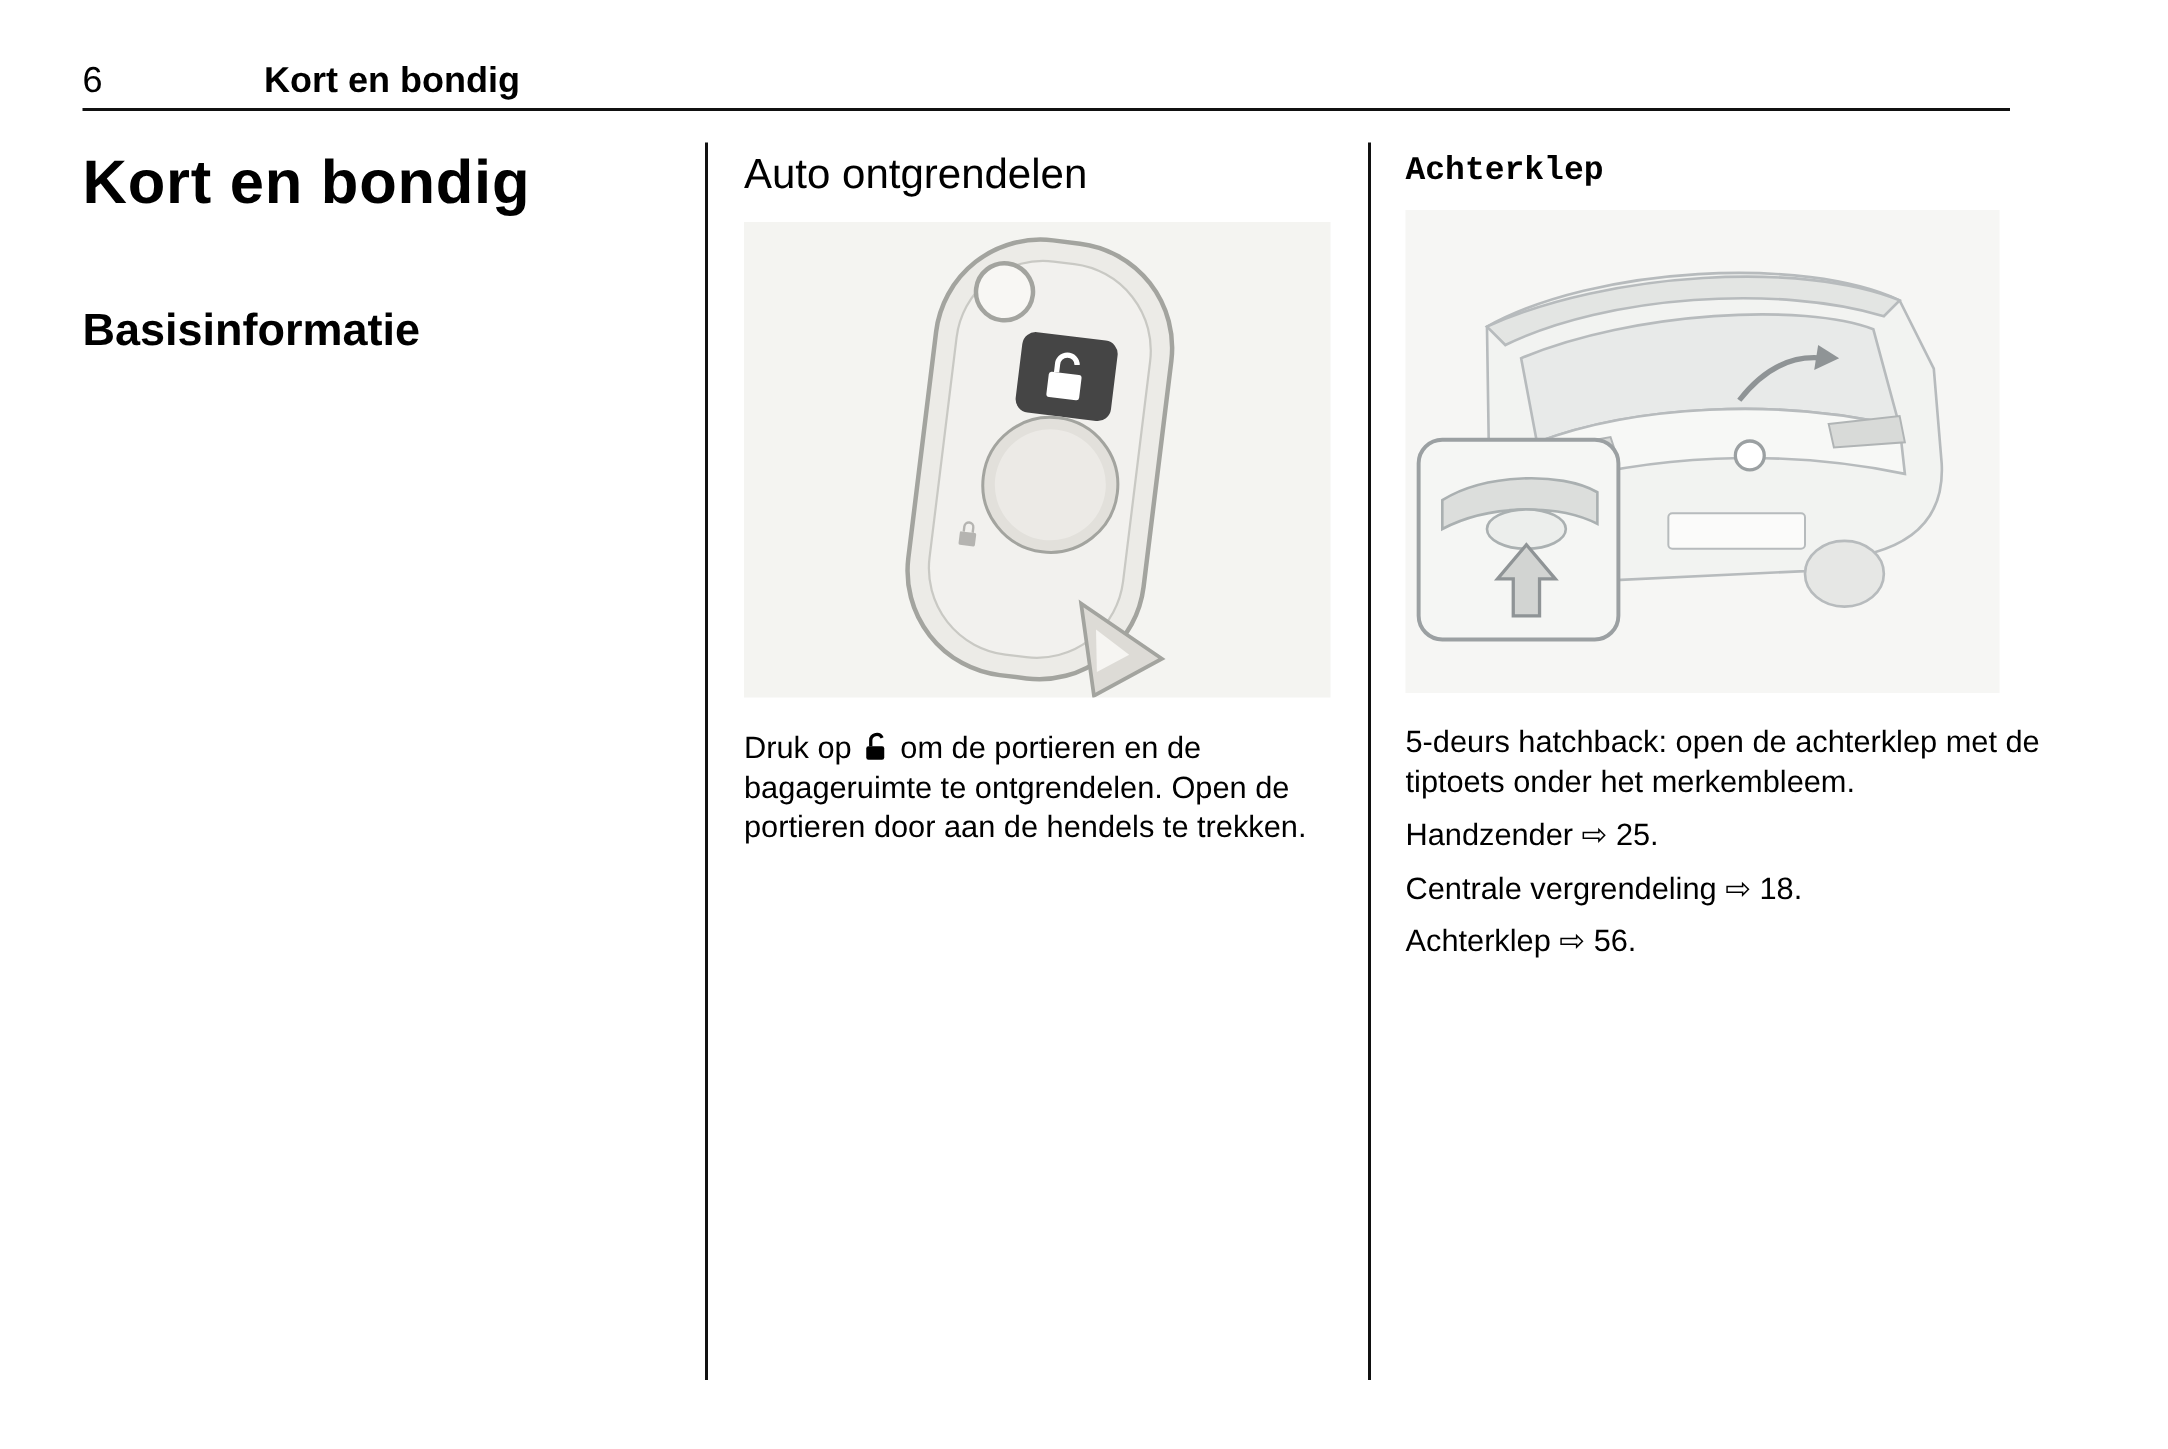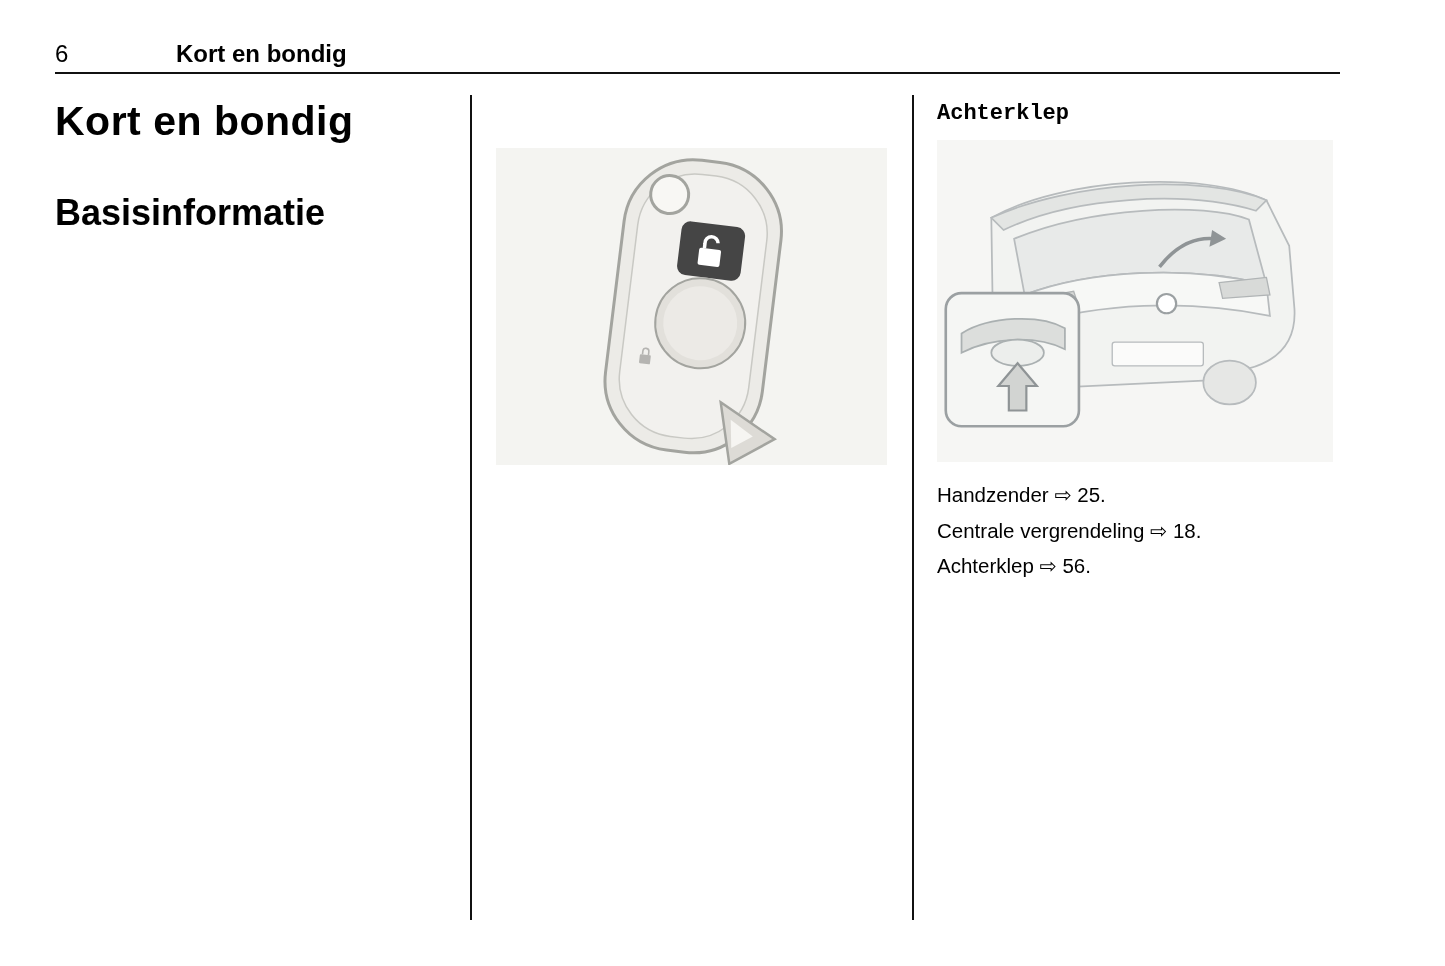--- a/index.html
+++ b/index.html
@@ -18,21 +18,21 @@
   .running-header { position: absolute; left: 176px; top: 40px; font-size: 24px; font-weight: bold; }
   .header-rule { position: absolute; left: 55px; top: 72px; width: 1285px; height: 2px; background: #111; }
 
   
   .divider { position: absolute; top: 95px; height: 825px; width: 2px; background: #111; }
   .divider-1 { left: 470px; }
   .divider-2 { left: 912px; }
 
   
   .chapter-title { position: absolute; left: 55px; top: 98px; font-size: 41px; font-weight: bold; letter-spacing: 0.5px; }
-  .section-title { position: absolute; left: 55px; top: 192px; font-size: 36px; font-weight: bold; }
+  .section-title { position: absolute; left: 55px; top: 204px; font-size: 30px; font-weight: bold; }
 
   
   .mid-heading { position: absolute; left: 496px; top: 100px; font-size: 28px; font-weight: 400; }
   .mid-figure {
     position: absolute; left: 496px; top: 148px;
     width: 391px; height: 317px;
     background: #f4f4f1;
   }
   .mid-figure svg { width: 100%; height: 100%; display: block; }
   .mid-paragraph {
@@ -66,20 +66,21 @@
   <div class="page-number">6</div>
   <div class="running-header">Kort en bondig</div>
   <div class="header-rule"></div>
 
   <div class="divider divider-1"></div>
   <div class="divider divider-2"></div>
 
   <h1 class="chapter-title">Kort en bondig</h1>
   <h2 class="section-title">Basisinformatie</h2>
 
+  <h2 class="mid-heading">Auto ontgrendelen</h2>
 
   <div class="mid-figure">
     <svg viewBox="0 0 391 317">
       <g transform="rotate(7 195 160)">
 
         <rect x="118" y="12" width="158" height="292" rx="70" fill="#ecebe7" stroke="#a3a49f" stroke-width="3"></rect>
         <rect x="132" y="26" width="130" height="264" rx="58" fill="#f2f1ee" stroke="#c9c9c4" stroke-width="1.5"></rect>
 
         <circle cx="160" cy="50" r="19" fill="#f8f7f4" stroke="#a3a49f" stroke-width="3"></circle>
 
@@ -96,20 +97,28 @@
           <rect x="150" y="212" width="11" height="9" rx="1" fill="#8d8d89"></rect>
           <path d="M152.5 212 v-3.5 a3 3 0 0 1 6 0 v3.5" fill="none" stroke="#8d8d89" stroke-width="1.6"></path>
         </g>
 
         <path d="M236 250 L 294 280 L 252 310 Z" fill="#dddbd6" stroke="#a3a49f" stroke-width="2.5"></path>
         <path d="M248 266 L 272 280 L 252 294 Z" fill="#f6f5f2"></path>
       </g>
     </svg>
   </div>
 
+  <p class="mid-paragraph">
+    <span>Druk op</span>
+    <svg class="inline-icon" width="17" height="20" viewBox="0 0 17 20">
+      <rect x="2.5" y="9.5" width="12" height="9" rx="1.5" fill="#000"></rect>
+      <path d="M5.5 9.5 v-4 a4 4 0 0 1 7.6 -1.6" fill="none" stroke="#000" stroke-width="2.2"></path>
+    </svg>
+    <span>om de portieren en de bagageruimte te ontgrendelen. Open de portieren door aan de hendels te trekken.</span>
+  </p>
 
   <h2 class="right-heading">Achterklep</h2>
 
   <div class="right-figure">
     <svg viewBox="0 0 452 322">
 
       <line x1="150" y1="186" x2="262" y2="164" stroke="#9ba0a2" stroke-width="2"></line>
 
       <g stroke="#b7bbbd" stroke-width="2" fill="#f2f3f1">
         <path d="M62 66 C 144 20 304 12 376 46 L 402 98 L 408 170 C 410 206 392 228 356 238 L 304 252 L 136 260 C 92 258 68 234 64 198 Z"></path>
@@ -137,18 +146,19 @@
       <g>
         <rect x="10" y="152" width="152" height="152" rx="18" fill="#f5f6f4" stroke="#9ba0a2" stroke-width="3"></rect>
         <path d="M28 198 C 60 178 118 176 146 192 L 146 216 C 114 200 62 202 28 220 Z" fill="#dcdedc" stroke="#aab0b1" stroke-width="2"></path>
         <ellipse cx="92" cy="220" rx="30" ry="15" fill="#eceeec" stroke="#aab0b1" stroke-width="2"></ellipse>
         <path d="M82 286 L 82 258 L 70 258 L 92 232 L 114 258 L 102 258 L 102 286 Z" fill="#d2d4d2" stroke="#8f9496" stroke-width="2.5"></path>
       </g>
     </svg>
   </div>
 
   <div class="right-textblock">
+    <p>5-deurs hatchback: open de achterklep met de tiptoets onder het merkembleem.</p>
     <div class="ref-line">Handzender ⇨ 25.</div>
     <div class="ref-line">Centrale vergrendeling ⇨ 18.</div>
     <div class="ref-line">Achterklep ⇨ 56.</div>
   </div>
 
 </div>
 
 </body></html>

